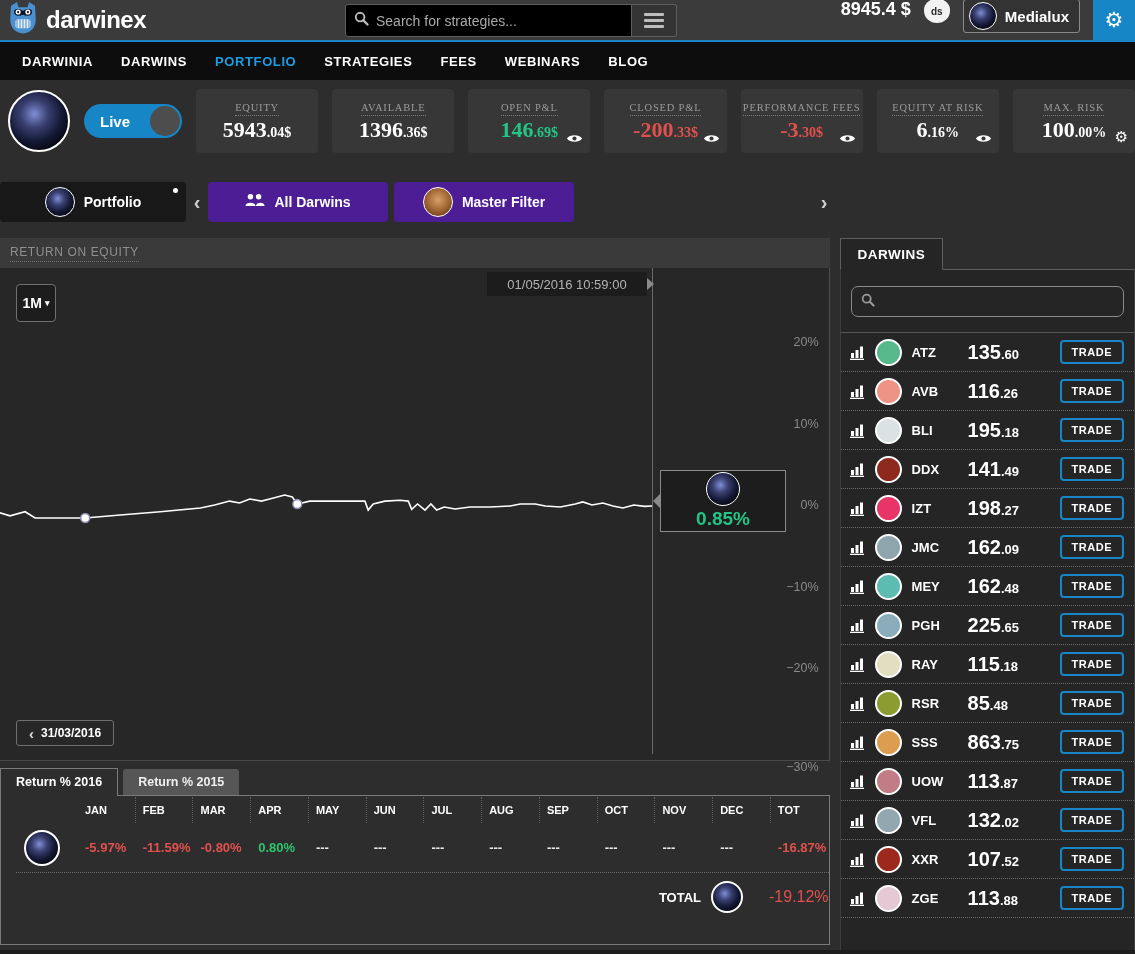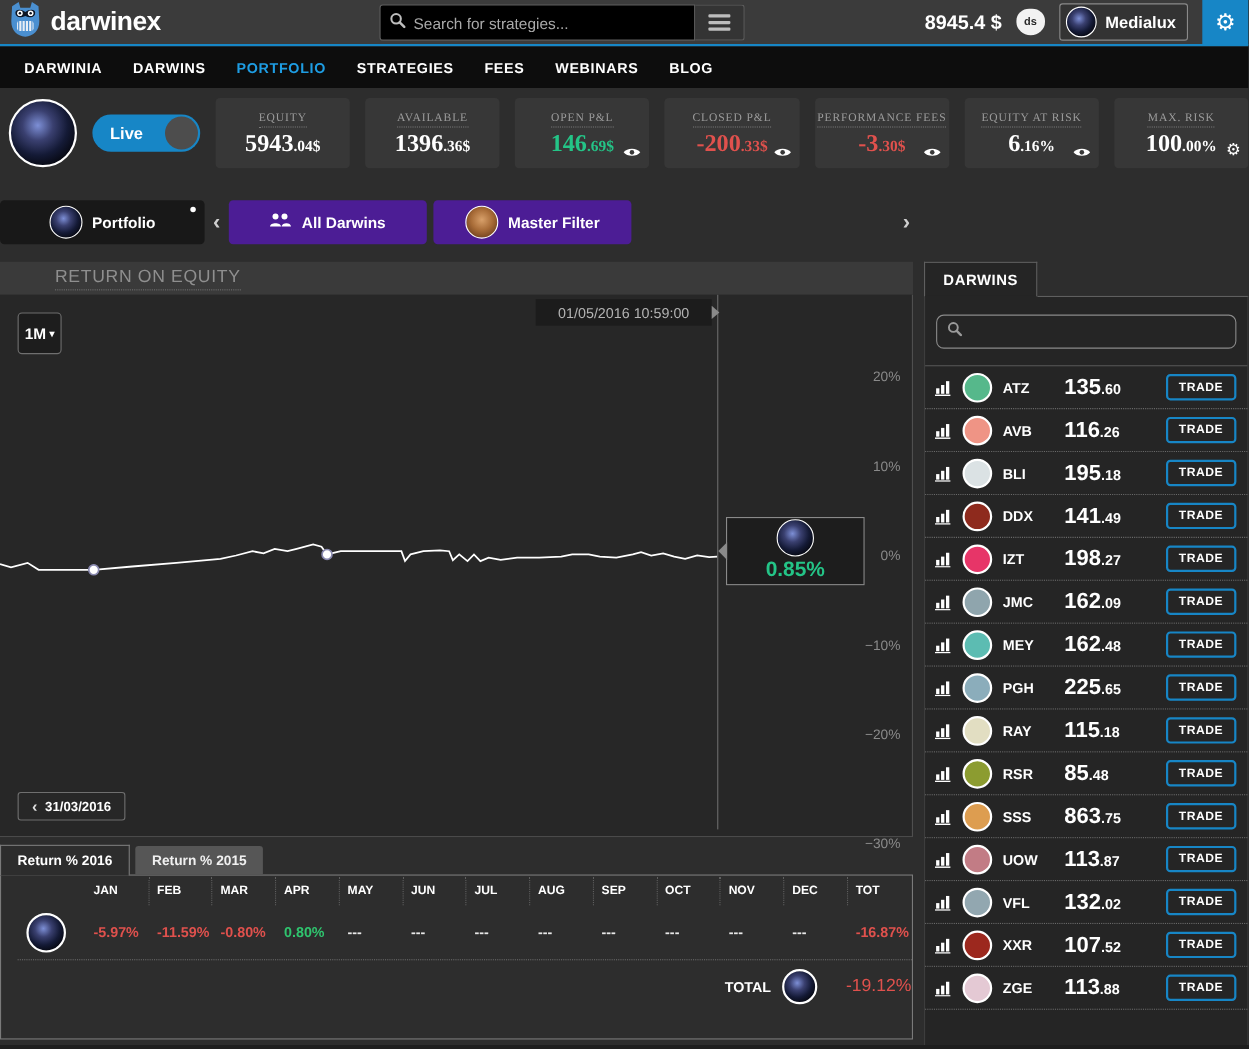--- a/index.html
+++ b/index.html
@@ -14,21 +14,21 @@
   .searchwrap { position:absolute; left:345px; top:4px; display:flex; }
   .search-box { width:287px; height:33px; background:#000000; border:1px solid #5e5e5e;
                 border-radius:3px 0 0 3px; display:flex; align-items:center; padding:0 8px; gap:7px; }
   .search-box input { flex:1; background:transparent; border:none; outline:none;
                       color:#ddd; font-size:14px; }
   .search-box input::placeholder { color:#a9a9a9; }
   .menu-btn { width:45px; height:33px; border:1px solid #5e5e5e; border-left:none;
               border-radius:0 3px 3px 0; background:#343434; display:flex; flex-direction:column;
               justify-content:center; align-items:center; gap:3px; cursor:pointer; }
   .menu-btn i { display:block; width:20px; height:3px; background:#bdbdbd; border-radius:1px; }
-  .top-right { margin-left:auto; display:flex; align-items:center; gap:13px; }
+  .top-right { margin-left:auto; display:flex; gap:13px; }
   .balance { color:#fff; font-size:18px; font-weight:bold; }
   .ds-badge { width:26px; height:24px; background:#f2f2f2; border-radius:45% 45% 50% 50%;
               color:#2b2b2b; font-size:10px; font-weight:bold; display:flex;
               align-items:center; justify-content:center; }
   .user-chip { height:34px; border:1px solid #8a8a8a; border-radius:3px; background:#333;
                display:flex; align-items:center; gap:8px; padding:0 10px 0 5px; cursor:pointer; }
   .user-chip .uname { color:#fff; font-size:15px; font-weight:bold; }
   .avatar { border-radius:50%;
             background:radial-gradient(circle at 42% 38%, #7d8fd6 0%, #3a4070 28%, #141a36 55%, #05060d 80%);
             border:2px solid #fff; }
@@ -77,22 +77,22 @@
             background:radial-gradient(circle at 50% 42%, #d8a06a 0%, #a86c38 45%, #6b3d1c 85%); }
   .chev { width:22px; color:#cfcfcf; font-size:20px; font-weight:bold; text-align:center;
           cursor:pointer; user-select:none; }
   .chev-right { margin-left:auto; }
 
   
   .main { display:flex; gap:10px; margin-top:16px; align-items:flex-start; }
   .leftcol { width:835px; }
 
   .chart-header { height:30px; background:#3a3a3a; display:flex; align-items:center; padding:0 10px; }
-  .chart-header span { color:#8f8f8f; font-size:16px; letter-spacing:0.6px;
-                       border-bottom:1px dotted #6f6f6f; padding-bottom:2px;margin-left:40px; }
+  .chart-header span { color:#8f8f8f; font-size:12px; letter-spacing:0.6px;
+                       border-bottom:1px dotted #6f6f6f; padding-bottom:2px; }
   .chart-area { height:493px; background:#272727; position:relative;
                 border-right:1px solid #4f4f4f; border-bottom:1px solid #4a4a4a; }
   .range-btn { position:absolute; left:16px; top:16px; width:40px; height:38px;
                border:1px solid #6f6f6f; border-radius:4px; background:#1d1d1d; color:#fff;
                font-size:14px; font-weight:bold; display:flex; align-items:center;
                justify-content:center; gap:3px; cursor:pointer; }
   .range-btn .caret { font-size:9px; color:#fff; }
   .crosshair { position:absolute; top:0; bottom:6px; width:1px; background:#6b6b6b; }
   .date-tip { position:absolute; top:4px; height:24px; background:#1c1c1c; color:#b3b3b3;
               font-size:13px; display:flex; align-items:center; justify-content:center;

